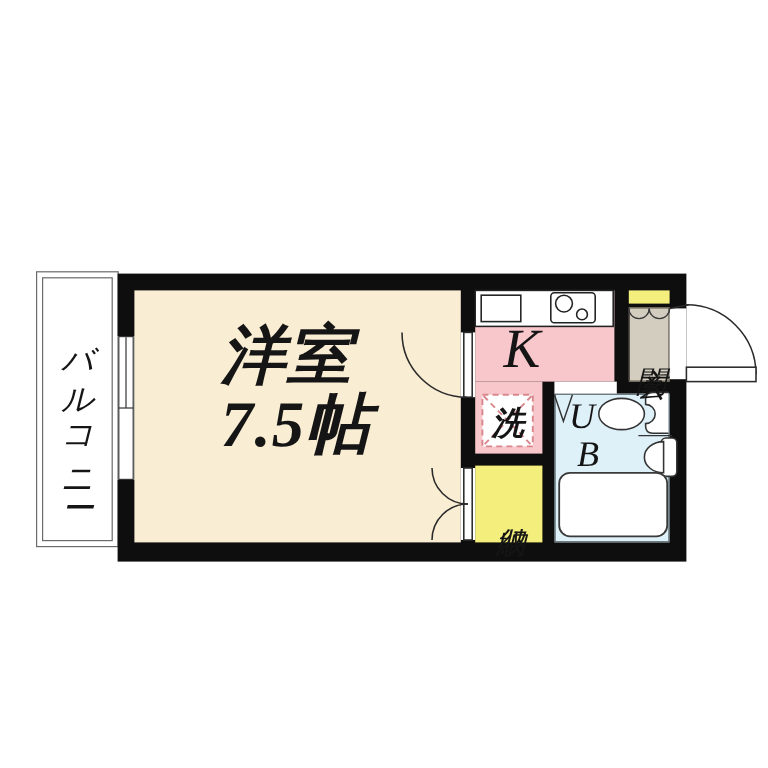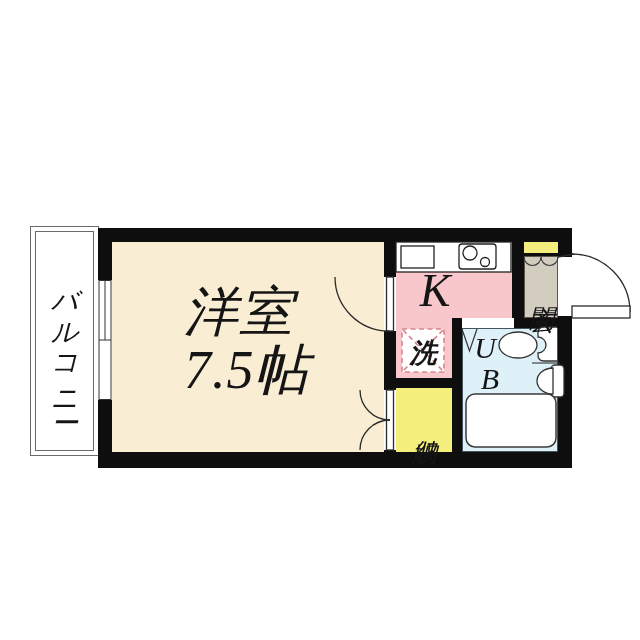--- a/index.html
+++ b/index.html
@@ -26,21 +26,21 @@
   #cdoor-gap{left:384px;top:390px;width:12px;height:60px;}
   #ubdoor-gap{left:462px;top:318px;width:52px;height:10px;}
   #edoor-gap{left:558px;top:257px;width:14px;height:59px;}
   
   #balcony{left:30px;top:226px;width:67px;height:228px;background:#ffffff;border:1px solid #6a6a6a;}
   #balcony-inner{left:4px;top:4px;width:57px;height:218px;border:1px solid #6a6a6a;
     display:flex;align-items:center;justify-content:center;}
   .vtext{writing-mode:vertical-rl;text-orientation:mixed;}
   #balcony-label{font-size:27px;letter-spacing:4px;}
   
-  #main-label{left:184px;top:284px;font-size:54px;line-height:1.07;font-weight:normal;letter-spacing:1px;white-space:nowrap;}
+  #main-label{left:184px;top:268px;font-size:54px;line-height:1.07;font-weight:bold;letter-spacing:1px;white-space:nowrap;}
   #k-label{left:396px;top:268px;width:78px;text-align:center;font-size:46px;line-height:1;}
   #laundry-label{left:402px;top:335px;width:42px;text-align:center;font-size:27px;font-weight:bold;}
   #entrance-label{left:524px;top:256px;width:34px;height:62px;display:flex;align-items:center;justify-content:center;}
   #entrance-label span{font-size:25px;line-height:1.05;}
   #ub-label{left:462px;top:333px;width:46px;text-align:center;font-size:30px;line-height:1.02;}
   #ub-label .l2{padding-left:10px;}
   #closet-label{left:396px;top:388px;width:56px;height:64px;display:flex;align-items:center;justify-content:center;}
   #closet-label span{font-size:25px;line-height:1.05;}
   svg{position:absolute;left:0;top:0;}
 </style>

